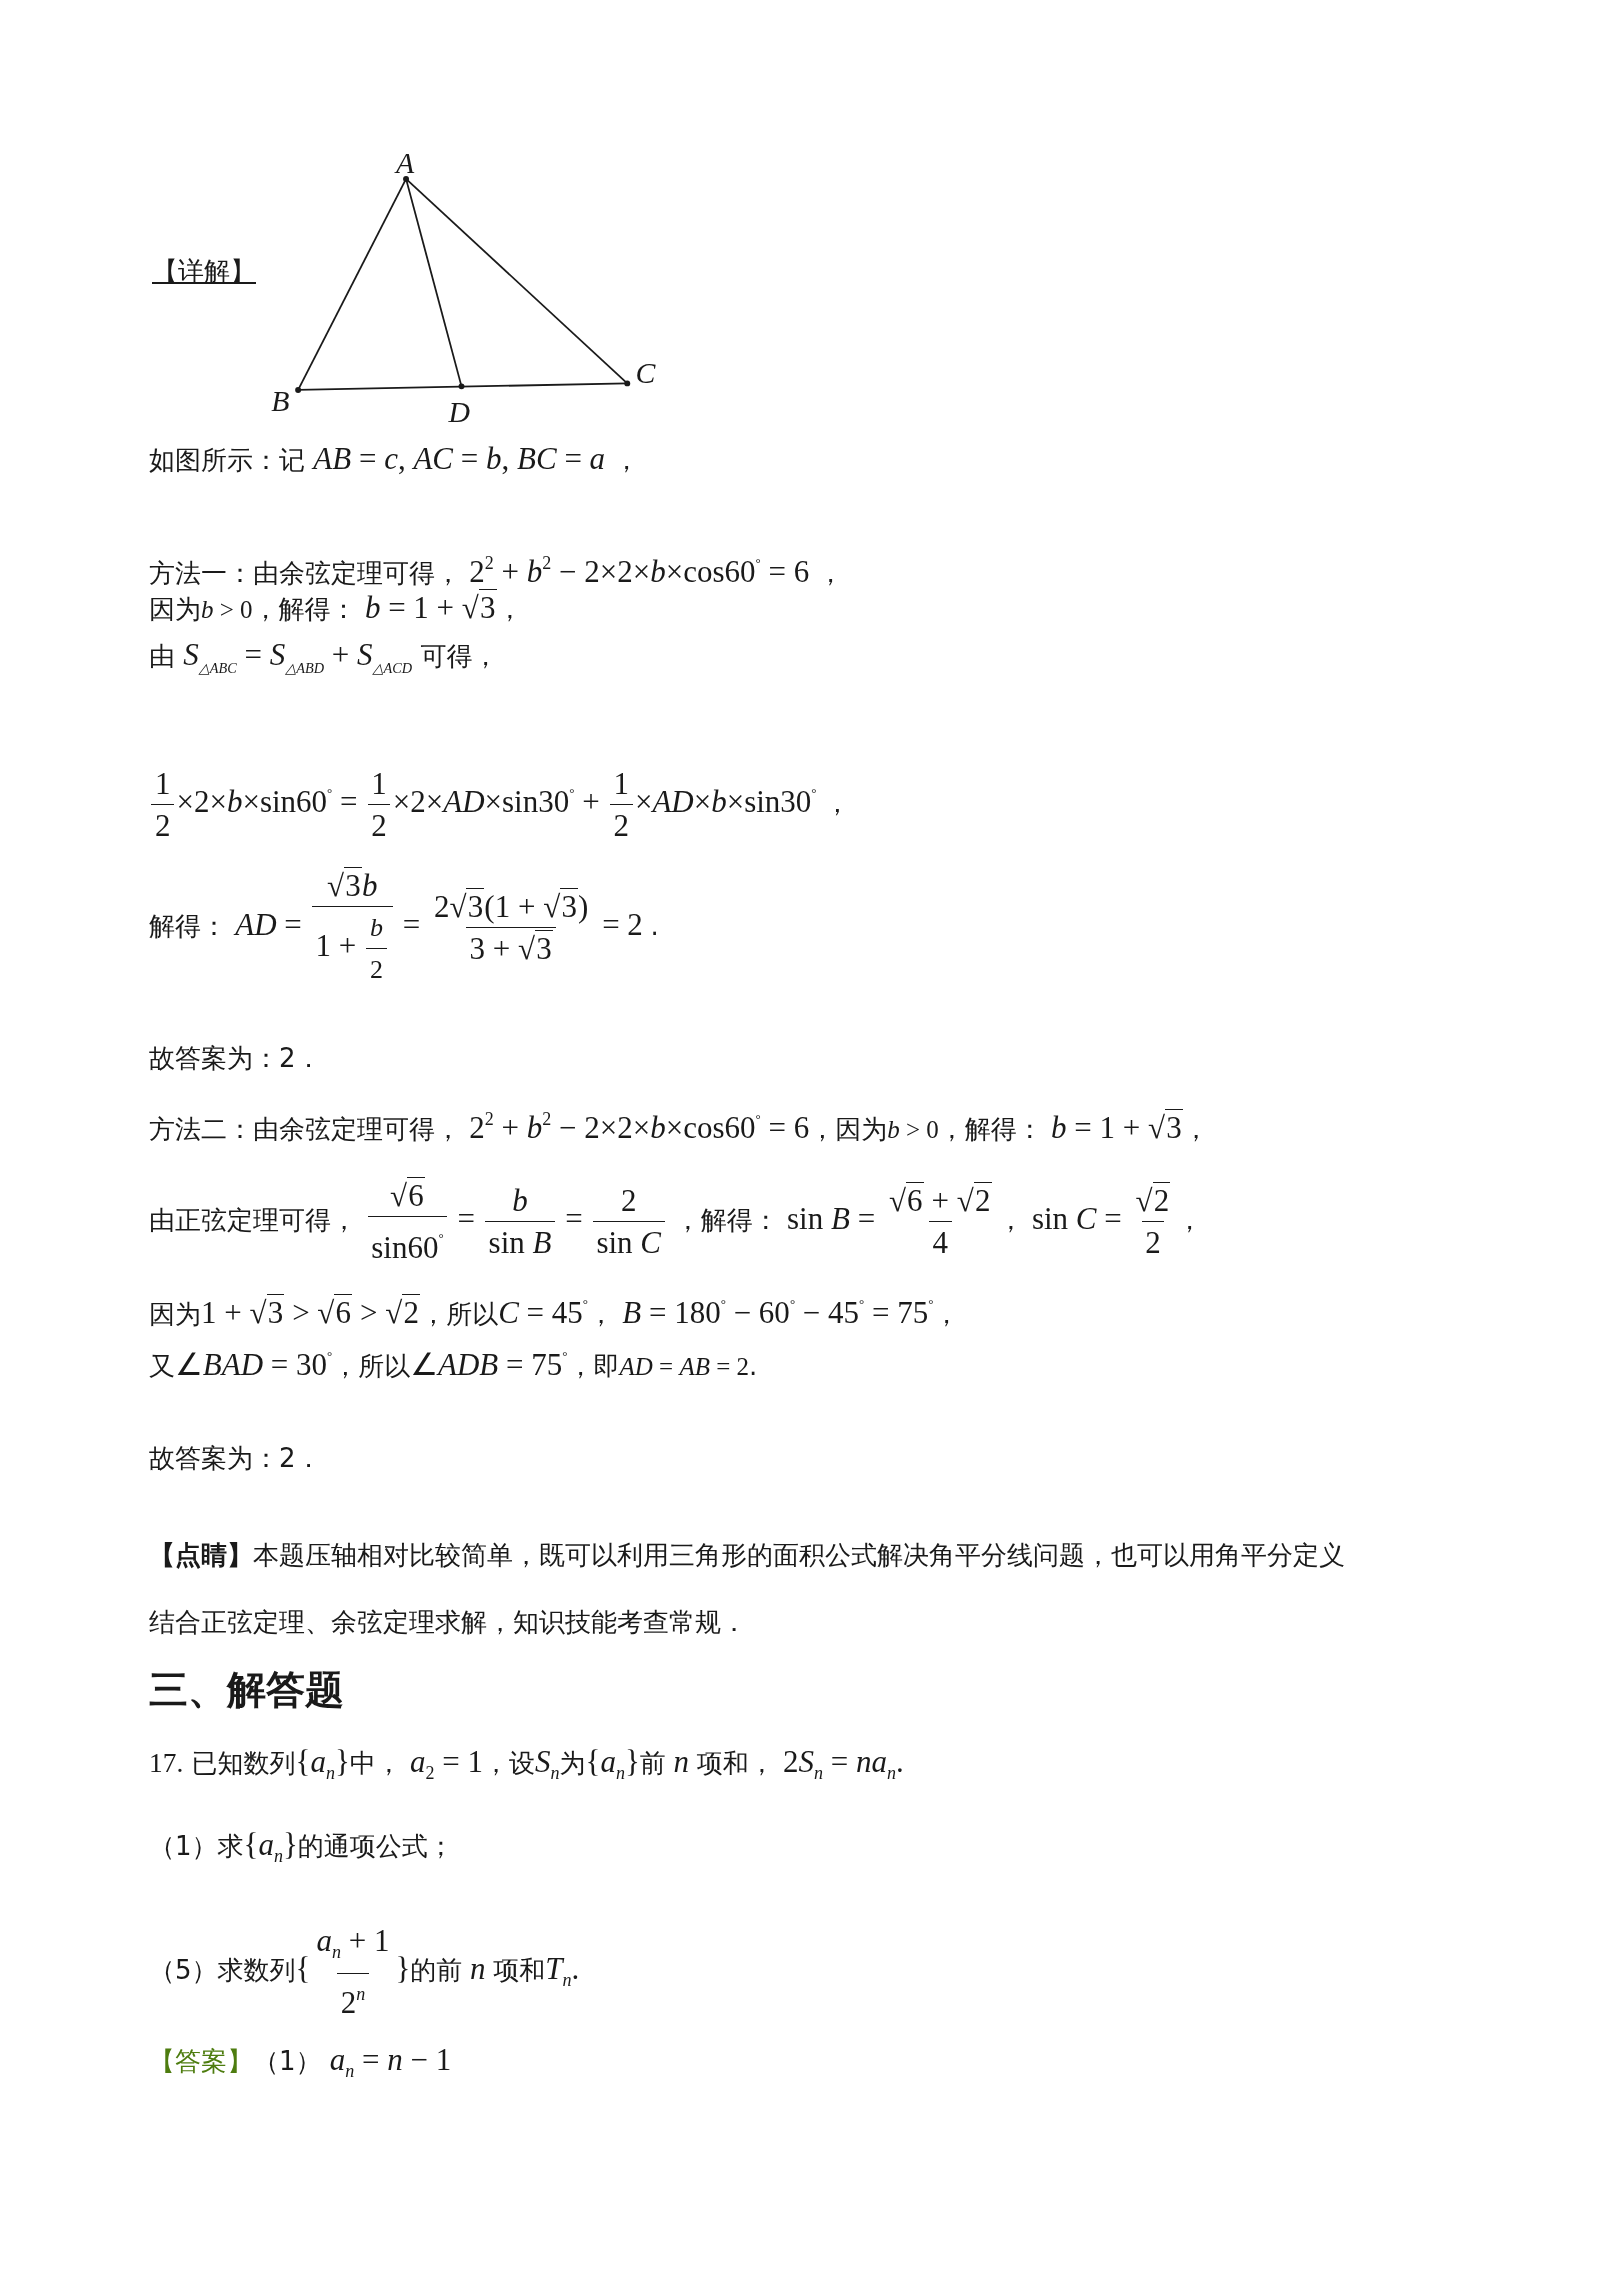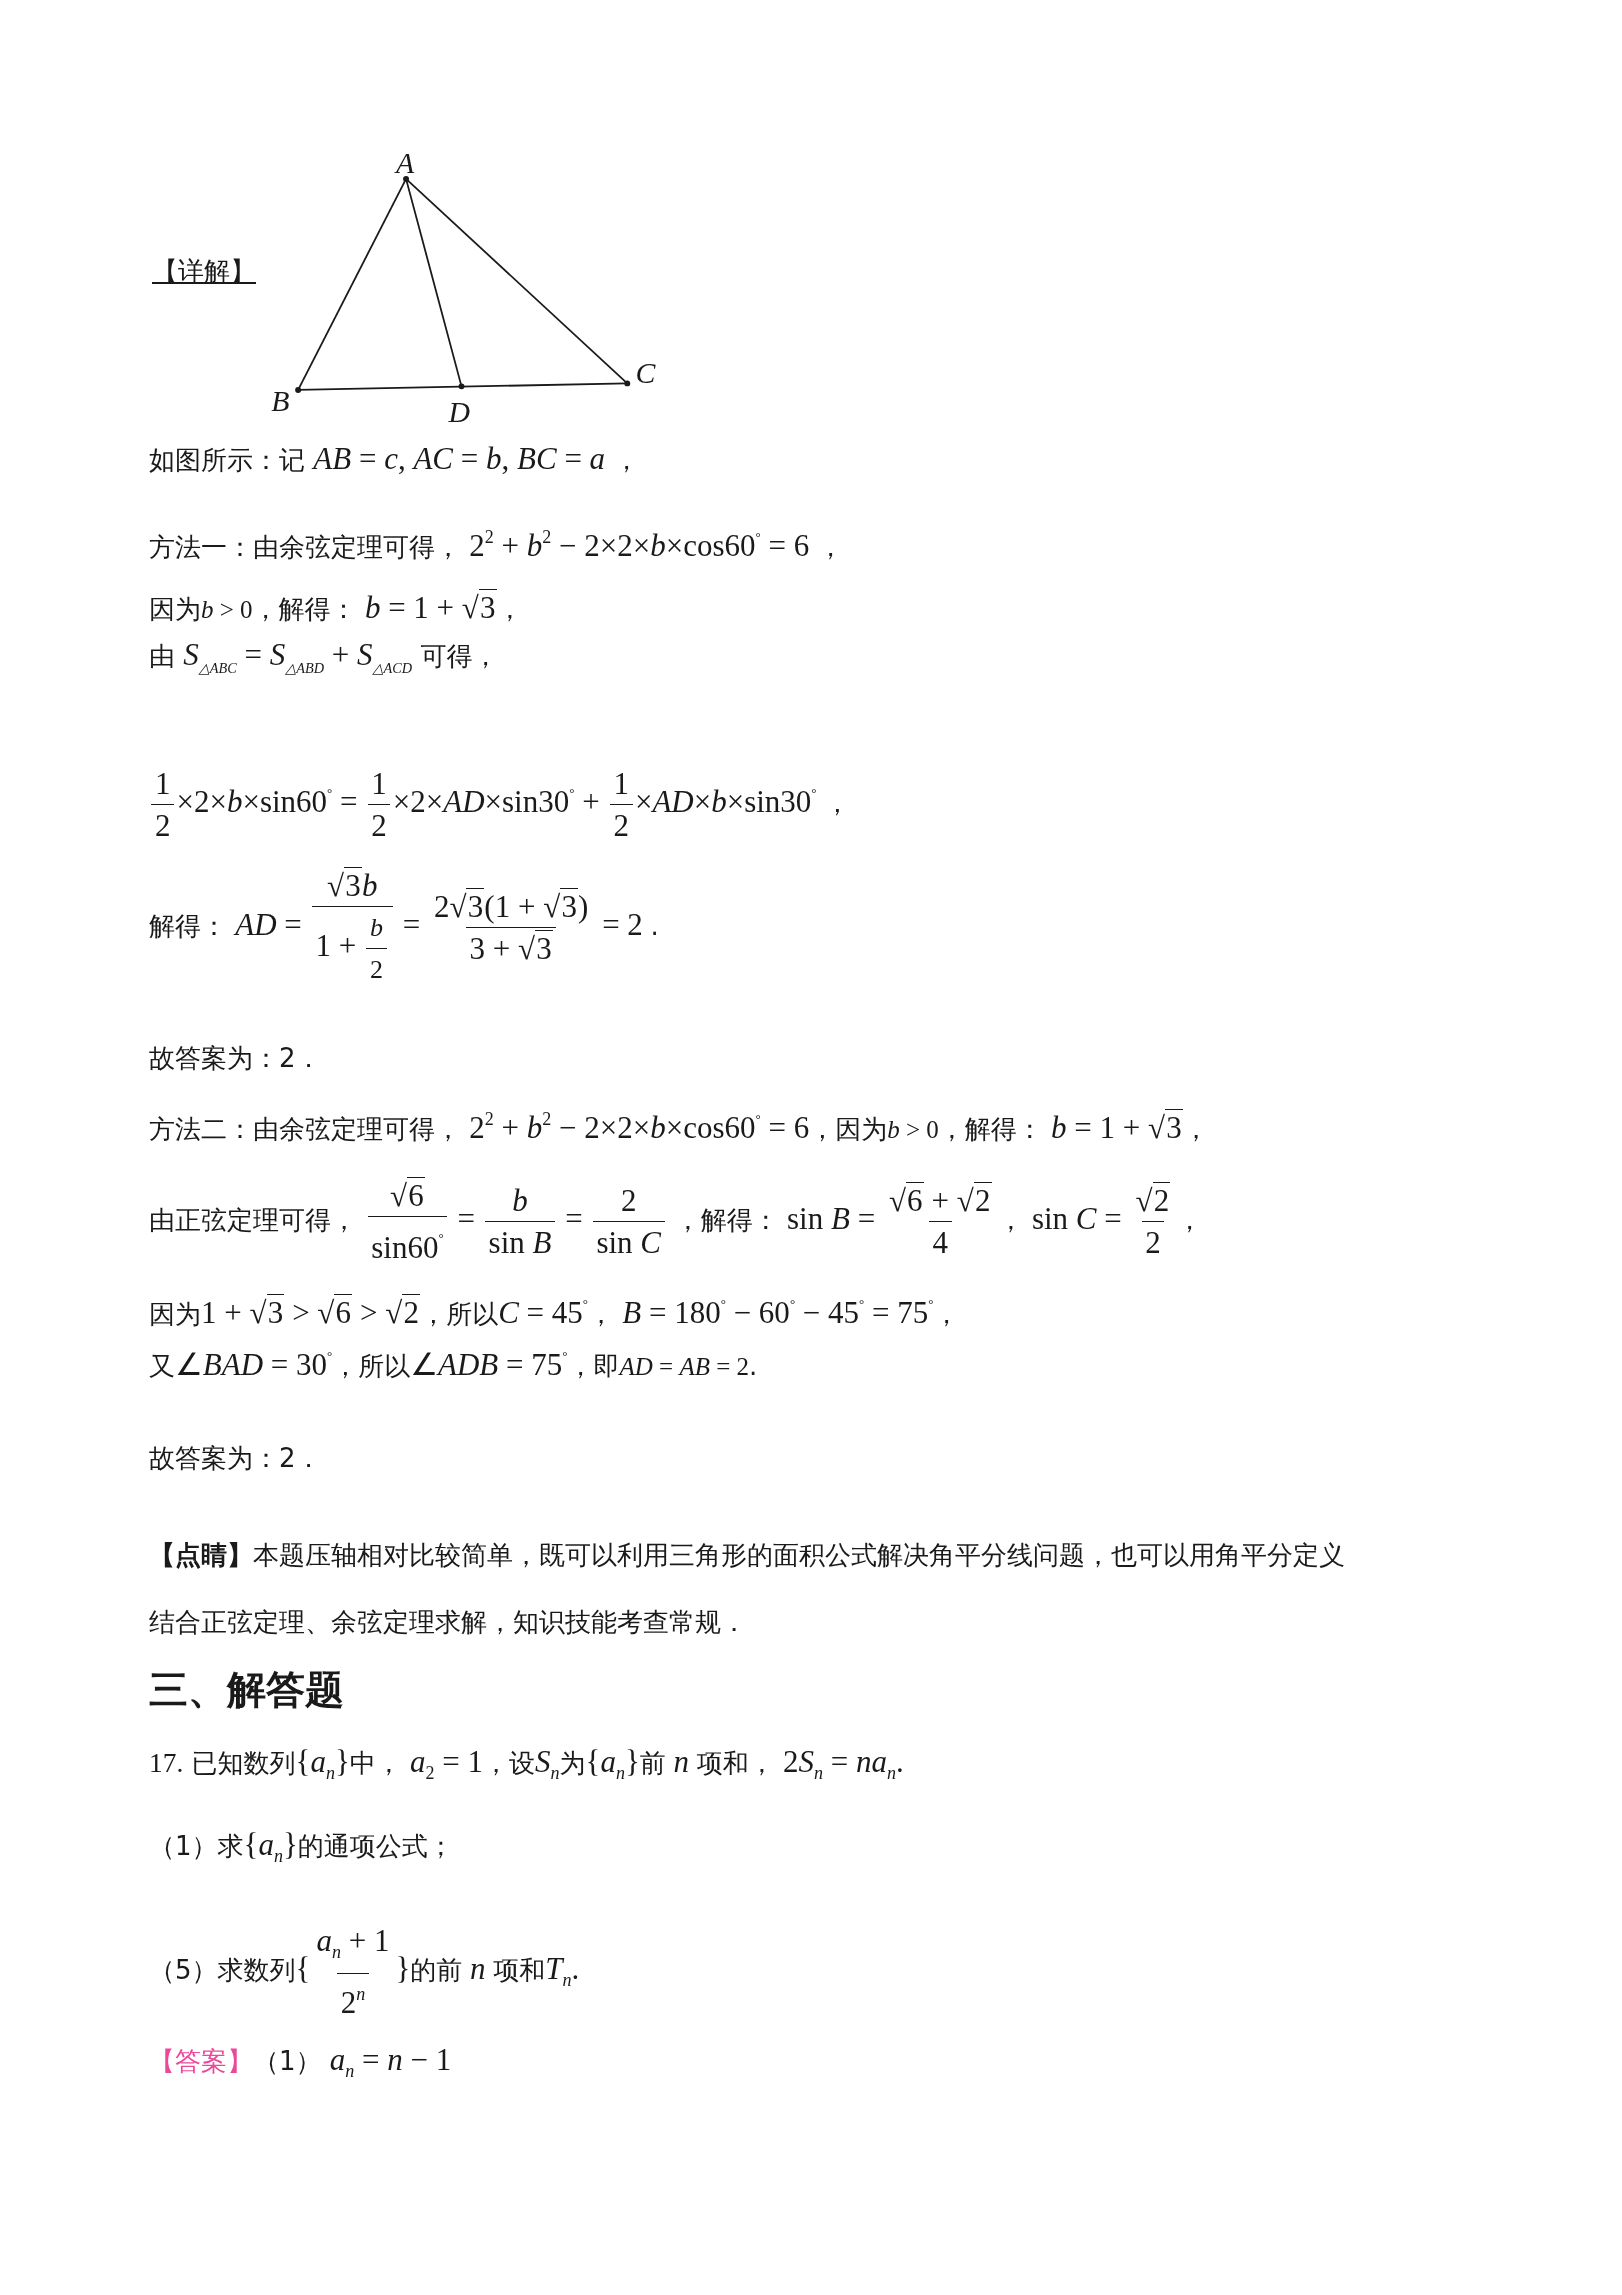--- a/index.html
+++ b/index.html
@@ -13,21 +13,21 @@
   .subsm { font-size:14.3px; vertical-align:-8.3px; font-style:italic; }
   .sup { font-size:18px; vertical-align:13px; }
   .deg { font-size:13px; vertical-align:15.5px; }
   .frac { display:inline-flex; flex-direction:column; align-items:center; vertical-align:middle; margin:0 2.4px; }
   .frac .num { padding:0 3.6px 2.4px; }
   .frac .den { padding:2.4px 3.6px 0; border-top:1.8px solid #1a1a1a; }
   .sqrt { display:inline-block; }
   .sqrt .rad { border-top:1.8px solid #1a1a1a; padding:0 1.2px; }
   .bold { font-weight:bold; }
   .heading { font-size:39px; font-weight:bold; }
-  .blue { color:#ec4899; }
+  .blue { color:#4d7c0f; }
   svg text { font-family:"Liberation Serif", serif; font-style:italic; font-size:50px; fill:#1a1a1a; }
 </style>
 </head>
 <body>
 
 <div class="line cn" style="top:253px;left:152px;text-decoration:underline;">【详解】</div>
 
 <svg style="position:absolute;left:0;top:0;" width="1623" height="477" viewBox="0 0 2722 800">
   <g stroke="#1a1a1a" stroke-width="3" fill="none">
     <line x1="681" y1="300" x2="500" y2="654"></line>
@@ -46,21 +46,21 @@
   <text x="752" y="708">D</text>
   <text x="1066" y="642">C</text>
 </svg>
 
 <div class="line" style="top:441px;">
   <span class="cn">如图所示：记</span>
   <span class="m i">AB</span><span class="m"> = </span><span class="m i">c</span><span class="m">, </span><span class="m i">AC</span><span class="m"> = </span><span class="m i">b</span><span class="m">, </span><span class="m i">BC</span><span class="m"> = </span><span class="m i">a</span>
   <span class="cn">，</span>
 </div>
 
-<div class="line" style="top:518px;">
+<div class="line" style="top:544px;">
   <span class="cn">方法一：由余弦定理可得，</span>
   <span class="m">2<span class="sup">2</span> + <span class="i">b</span><span class="sup">2</span> − 2×2×<span class="i">b</span>×cos60<span class="deg">°</span> = 6</span>
   <span class="cn">，</span>
 </div>
 
 <div class="line" style="top:590px;">
   <span class="cn">因为</span><span class="m" style="font-size:25px;"><span class="i">b</span> &gt; 0</span><span class="cn">，解得：</span>
   <span class="m"><span class="i">b</span> = 1 + √<span class="sqrt"><span class="rad">3</span></span></span><span class="cn">，</span>
 </div>
 

